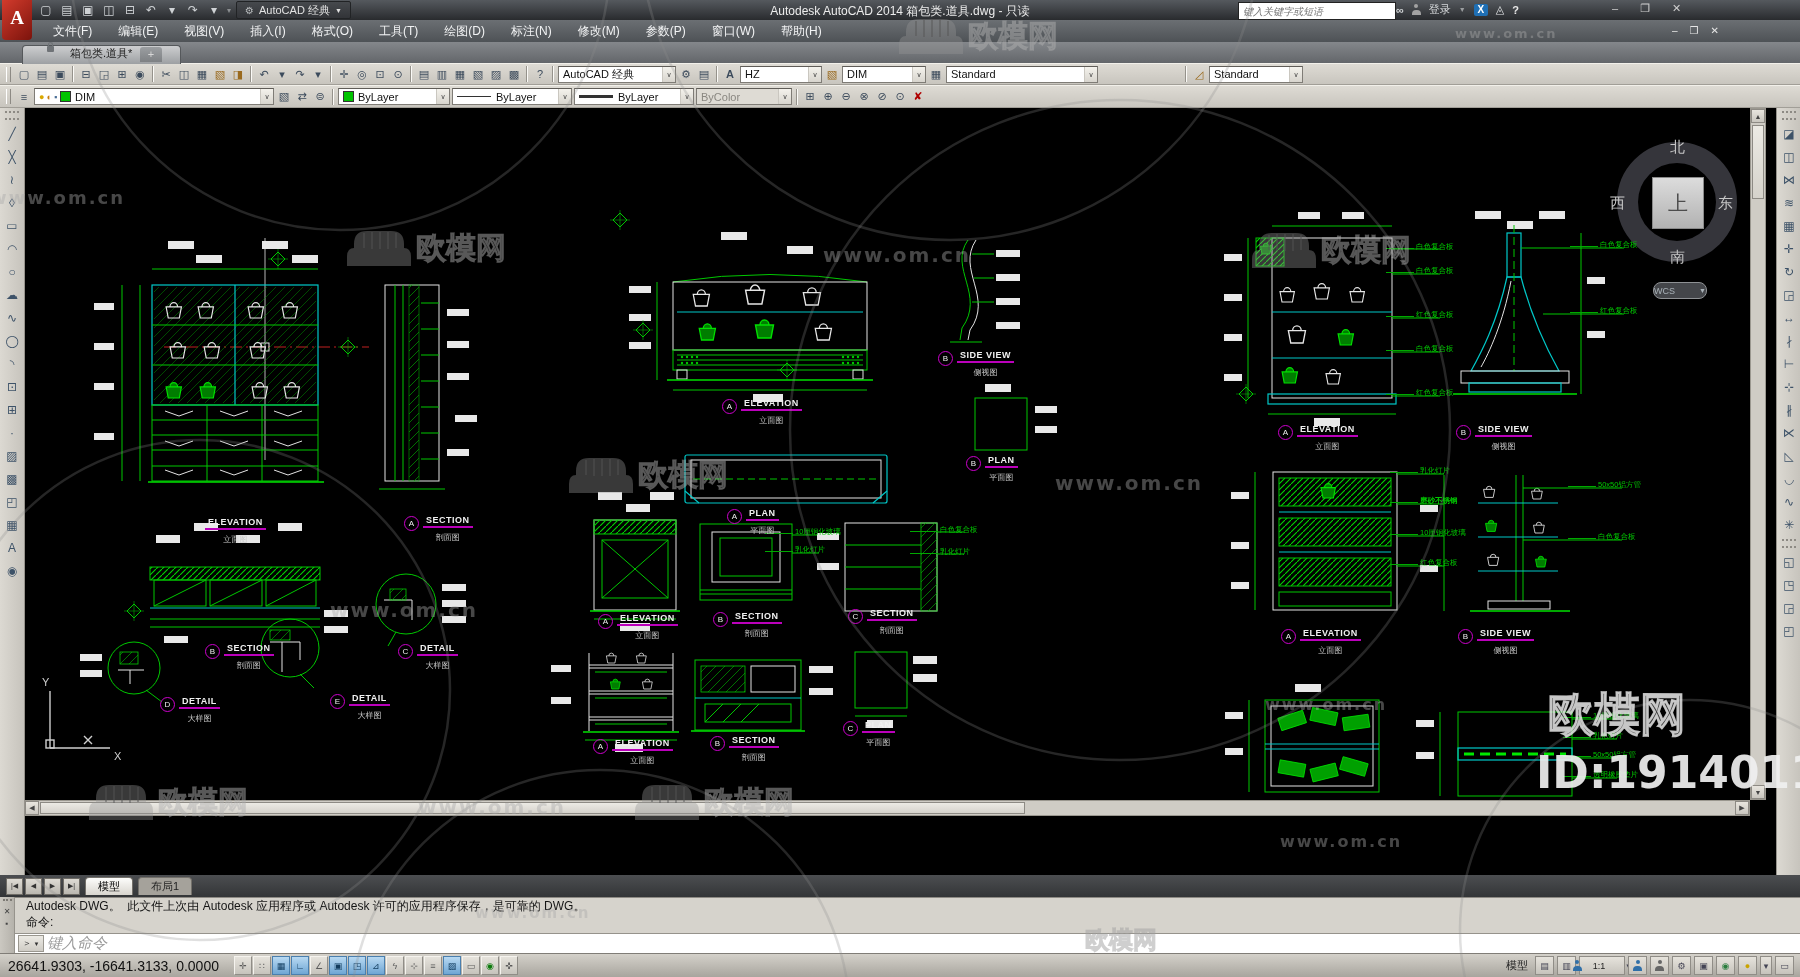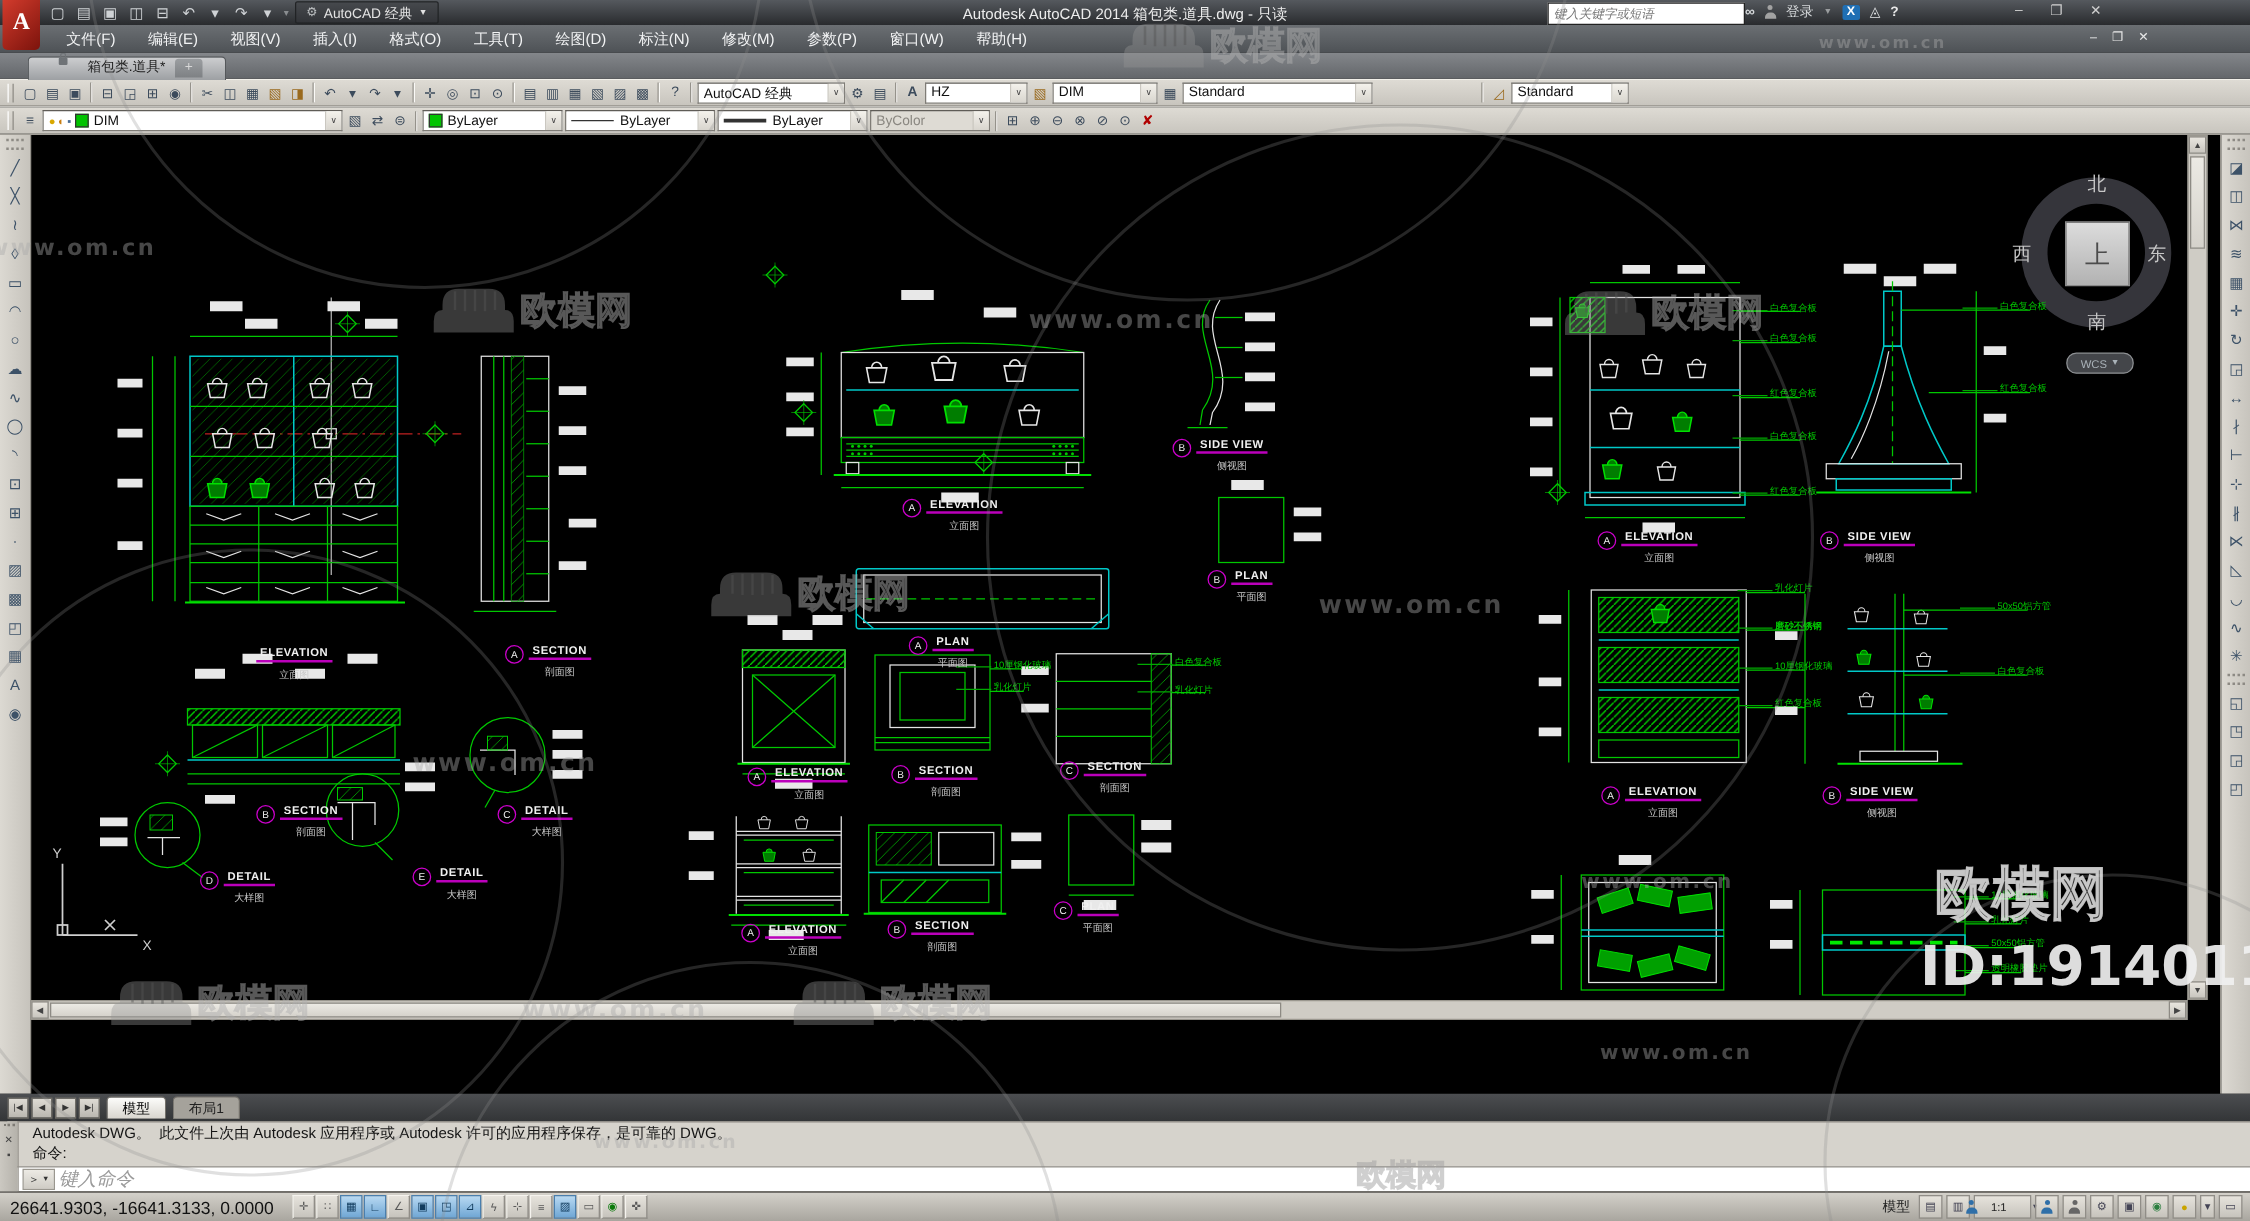--- a/index.html
+++ b/index.html
@@ -69,21 +69,21 @@
   .cadlabel .en{color:#f0f0f0;font-weight:bold;font-size:9px;letter-spacing:.5px;border-bottom:2px solid #bb00bb;padding:0 3px 1px}
   .cadlabel .zh{color:#c9c9c9;font-size:8px;margin-top:4px}
   .ann{position:absolute;color:#00c800;font-size:7.5px;white-space:nowrap;z-index:7}
   .ann::before{content:"";position:absolute;left:-30px;top:55%;width:28px;height:1px;background:#00a800}
   
   #vc-ring{left:1593px;top:34px;width:78px;height:78px;border:21px solid rgba(58,58,64,.92);border-radius:50%;z-index:6}
   #vc-sq{left:1628px;top:69px;width:50px;height:50px;background:linear-gradient(#dcdcdc,#b2b2b2);border:1px solid #8a8a8a;
          color:#4c4c4c;font-size:20px;display:flex;align-items:center;justify-content:center;z-index:7}
   .vc-ch{position:absolute;color:#c6c6c6;font-size:15px;z-index:7}
   #wcs-pill{left:1629px;top:174px;width:52px;height:15px;background:rgba(72,74,78,.95);border:1px solid #8e9194;border-radius:8px;
-            color:#a9b2b8;font-size:9px;display:flex;align-items:center;justify-content:center;gap:3px;z-index:7}
+            color:#a9b2b8;font-size:9px;display:flex;align-items:center;justify-content:space-between;gap:3px;z-index:7}
   
   #vscroll{left:1750px;top:108px;width:16px;height:692px;background:#cfccc5;border:1px solid #9a978f;box-sizing:border-box;z-index:9}
   #hscroll{left:24px;top:800px;width:1726px;height:16px;background:#cfccc5;border:1px solid #9a978f;box-sizing:border-box;z-index:9}
   .sbtn{position:absolute;width:14px;height:14px;background:linear-gradient(#e8e5de,#c9c6bf);border:1px solid #8d8a84;
         font-size:7px;color:#444;display:flex;align-items:center;justify-content:center;box-sizing:border-box}
   .sthumb{position:absolute;background:linear-gradient(#eceae4,#d5d2cb);border:1px solid #8d8a84;box-sizing:border-box}
   #mdistrip{left:24px;top:816px;width:1752px;height:59px;background:#000;z-index:5}
   
   #tabrow{left:0;top:875px;width:1800px;height:22px;background:linear-gradient(#4c4e51,#333537);display:flex;align-items:center;gap:2px;padding-left:6px;box-sizing:border-box;z-index:15}
   .navb{width:15px;height:15px;background:linear-gradient(#dedbd4,#bab7b0);border:1px solid #6f6c66;font-size:7px;color:#333;

